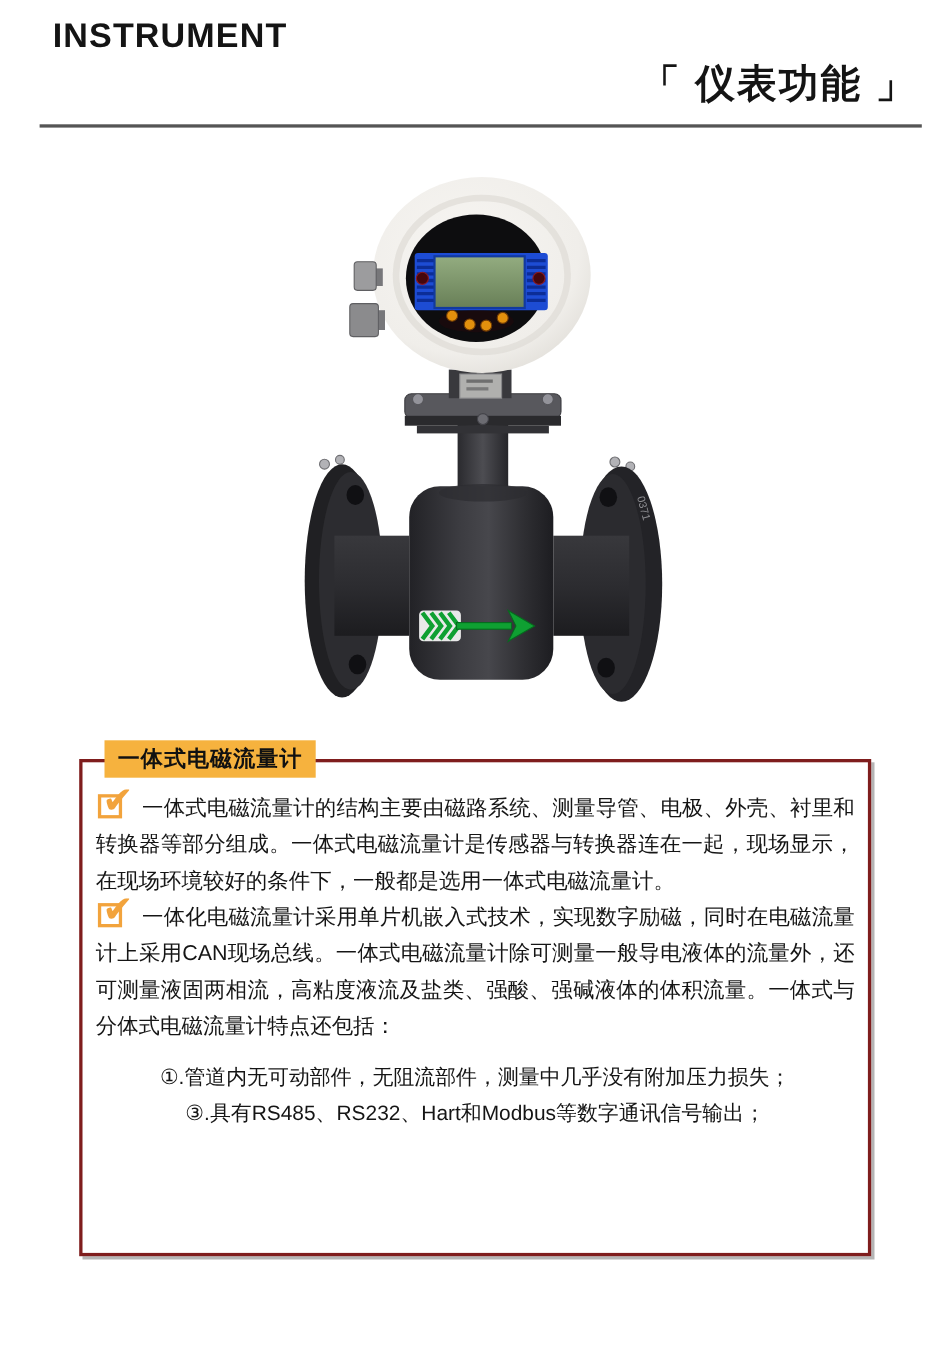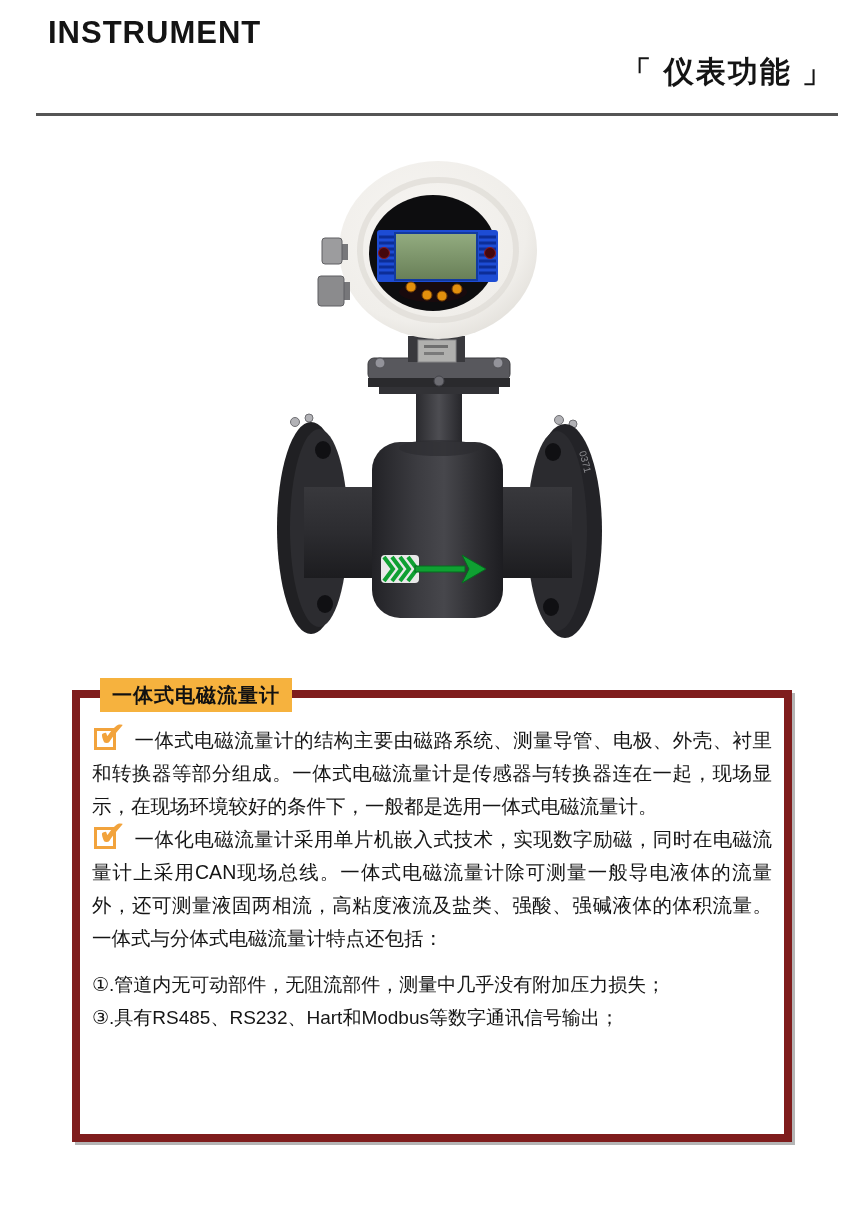--- a/index.html
+++ b/index.html
@@ -17,36 +17,36 @@
   }
 
   
   .hdr-en {
     position:absolute; left:48px; top:14px;
     font-size:31px; font-weight:700; line-height:38px;
     letter-spacing:1px; color:#141414;
   }
   .hdr-cn {
     position:absolute; right:26px; top:52px;
-    font-size:30px; font-weight:600; color:#141414;
+    font-size:36px; font-weight:600; color:#141414;
     letter-spacing:2px;
   }
   .hdr-divider {
     position:absolute; left:36px; top:113px;
     width:802px; height:3px; background:#555;
   }
 
   
   .photo { position:absolute; left:243px; top:152px; width:380px; height:494px; }
 
   
   .box {
     position:absolute; left:72px; top:690px;
     width:720px; height:452px;
-    border:8px solid #7f1d1d;
+    border:3px solid #7f1d1d;
     background:#fff;
     box-shadow:3px 3px 0 rgba(90,90,90,.45);
   }
   .tab {
     position:absolute; left:20px; top:-20px;
     background:#F6B23E; color:#111;
     font-size:20px; font-weight:700;
     line-height:34px; height:34px;
     padding:0 12px; letter-spacing:1px;
     white-space:nowrap;
@@ -64,20 +64,21 @@
   }
   .check-glyph {
     position:absolute; left:1px; top:-14px;
     font-size:34px; line-height:34px; font-weight:700;
     color:#F2A33C;
   }
   .features { margin-top:13px; }
   .feat {
     font-size:19px; line-height:33px; color:#151515;
     white-space:nowrap;
+    text-align:center;
   }
 </style>
 </head>
 <body>
 
 <div class="page">
 
   <div class="hdr-en">
     <div>INSTRUMENT</div>
   </div>

